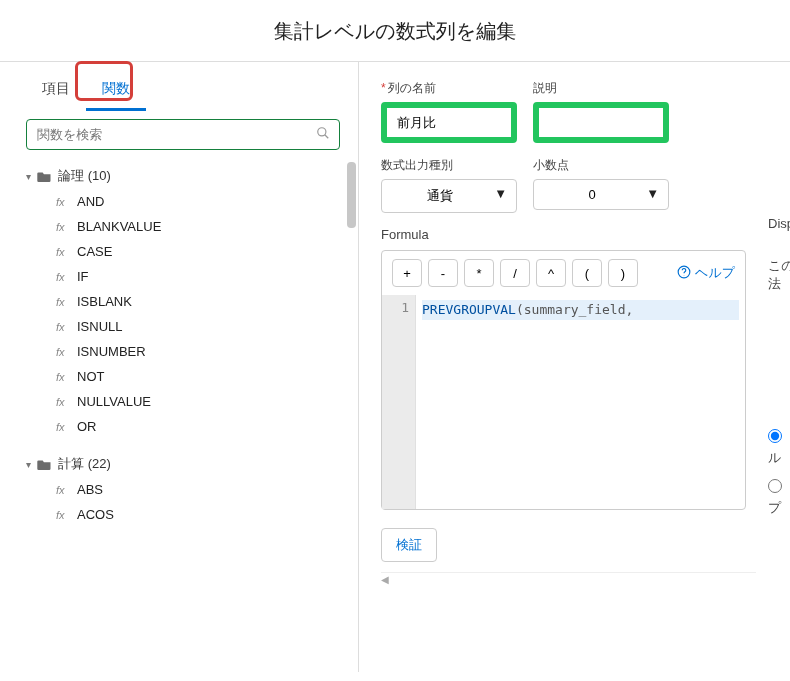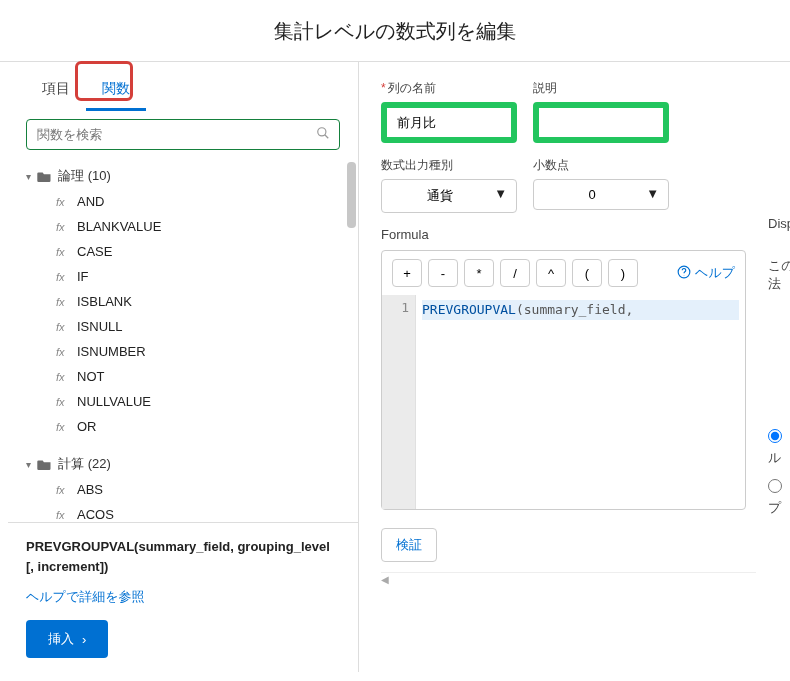--- a/index.html
+++ b/index.html
@@ -374,28 +374,20 @@
             </div>
           <div class="fn-item">
               <span class="fx">fx</span>
               <span>ACOS</span>
             </div>
 
         </div>
       </div>
     </div>
 
-    <div class="help-box">
-      <div class="help-sig">PREVGROUPVAL(summary_field, grouping_level [, increment])</div>
-      <a class="help-link">ヘルプで詳細を参照</a><br>
-      <button class="insert-btn">
-        <span>挿入</span>
-        <span>›</span>
-      </button>
-    </div>
   </div>
 
   <div class="right">
     <div class="row1">
       <div class="field-col">
         <div class="label req">列の名前</div>
         <input class="text-input" value="前月比" style="">
       </div>
       <div class="field-col">
         <div class="label">説明</div>

